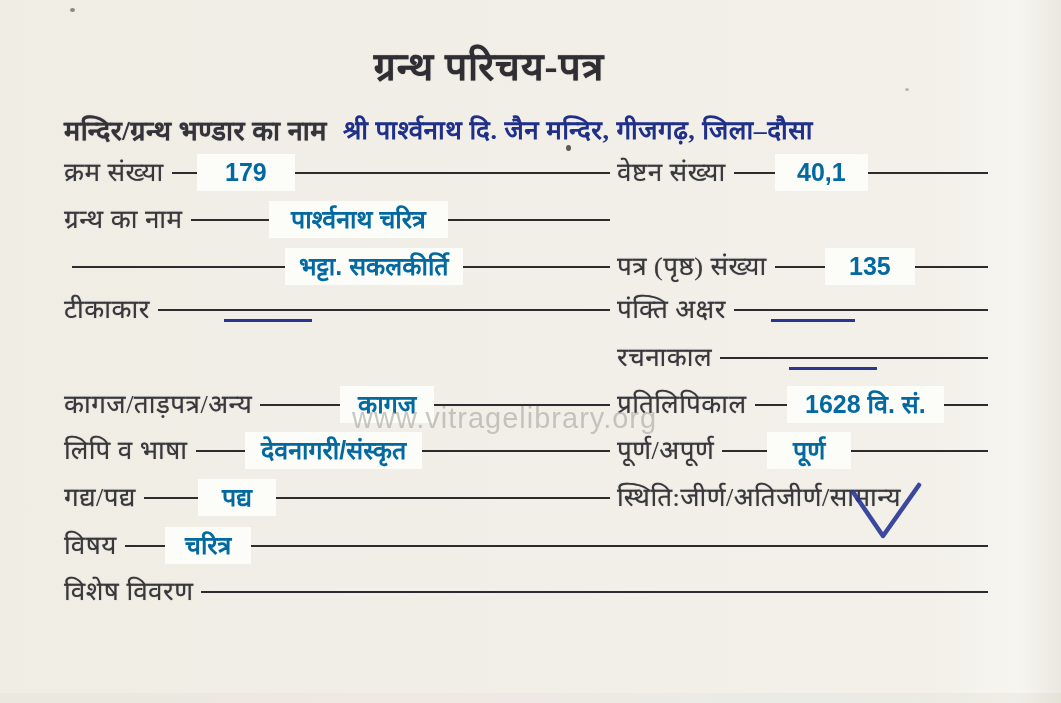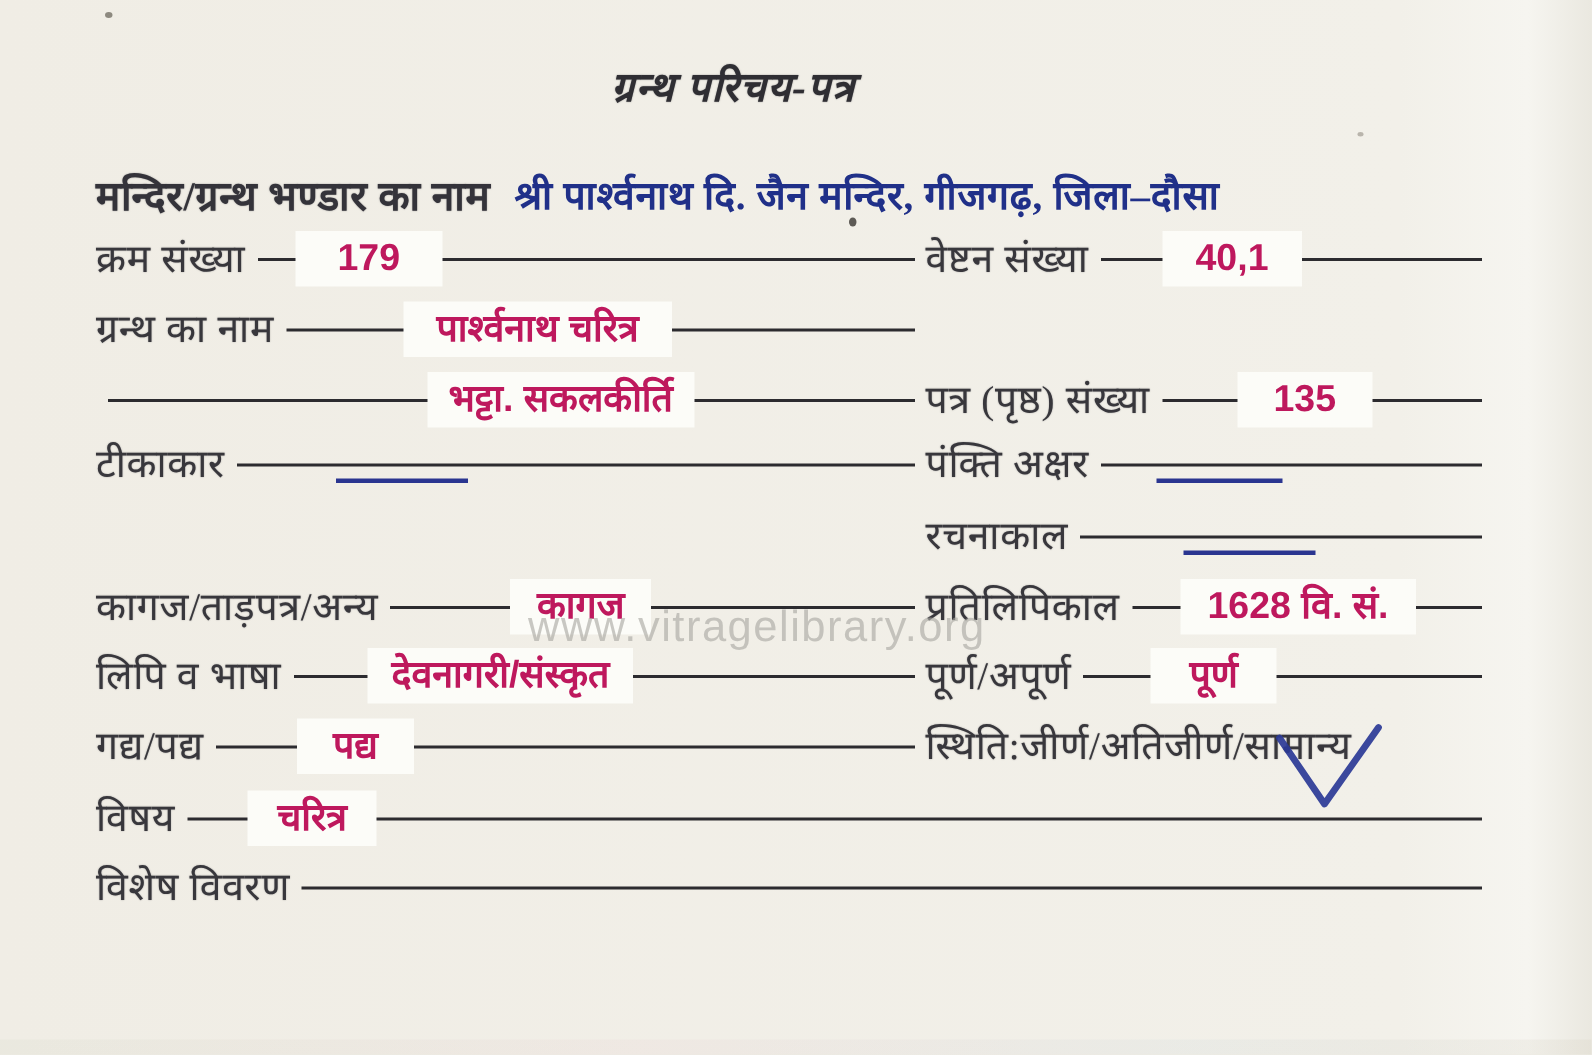--- a/index.html
+++ b/index.html
@@ -12,23 +12,22 @@
   .sheet{
     position:absolute;left:0;top:0;width:1061px;height:703px;
     background:linear-gradient(90deg,#f0ede5 0%,#f2f0e9 88%,#f6f5f0 96%,#eae8e0 100%);
   }
   .sheet:after{
     content:"";position:absolute;left:0;bottom:0;width:100%;height:10px;
     background:linear-gradient(90deg,rgba(190,200,180,.12),rgba(220,180,190,.10) 40%,rgba(180,200,210,.12) 75%,rgba(200,190,170,.14));
   }
   .title{
     position:absolute;top:38px;left:0;width:978px;text-align:center;
-    font-size:27px;font-weight:bold;color:#2f2e33;letter-spacing:1px;
+    font-size:39px;font-weight:bold;color:#2f2e33;letter-spacing:1px;
     text-shadow:0 0 1px rgba(40,40,45,.55);
-    font-style:italic;
   }
   .header-row{
     position:absolute;top:111px;left:64px;width:980px;
     display:flex;align-items:flex-start;white-space:nowrap;
   }
   .header-label{
     font-size:27px;font-weight:bold;color:#34333a;letter-spacing:.5px;
     text-shadow:0 0 1px rgba(40,40,45,.5);
   }
   .header-value{
@@ -39,21 +38,21 @@
   }
   .lbl{
     font-size:26px;line-height:34px;color:#38373c;white-space:nowrap;letter-spacing:.5px;
     text-shadow:0 0 1px rgba(45,45,50,.45);
   }
   .fill{
     flex:1;height:16px;border-bottom:2.5px solid #2c2b2f;margin-left:8px;min-width:0;
   }
   .val{
     position:absolute;top:-2px;height:37px;line-height:37px;
-    background:#fcfcf8;color:#be185d;font-weight:bold;font-size:25px;
+    background:#fcfcf8;color:#0369a1;font-weight:bold;font-size:25px;
     font-family:"Liberation Sans","DejaVu Sans",sans-serif;
     white-space:nowrap;z-index:3;
   }
   .dash{
     position:absolute;top:26px;border-top:3px solid #2a3590;z-index:3;
   }
   .watermark{
     position:absolute;left:352px;top:402px;width:380px;
     font-family:"Liberation Sans","DejaVu Sans",sans-serif;
     font-size:29px;color:#a9a8a2;opacity:.62;letter-spacing:1px;z-index:4;

